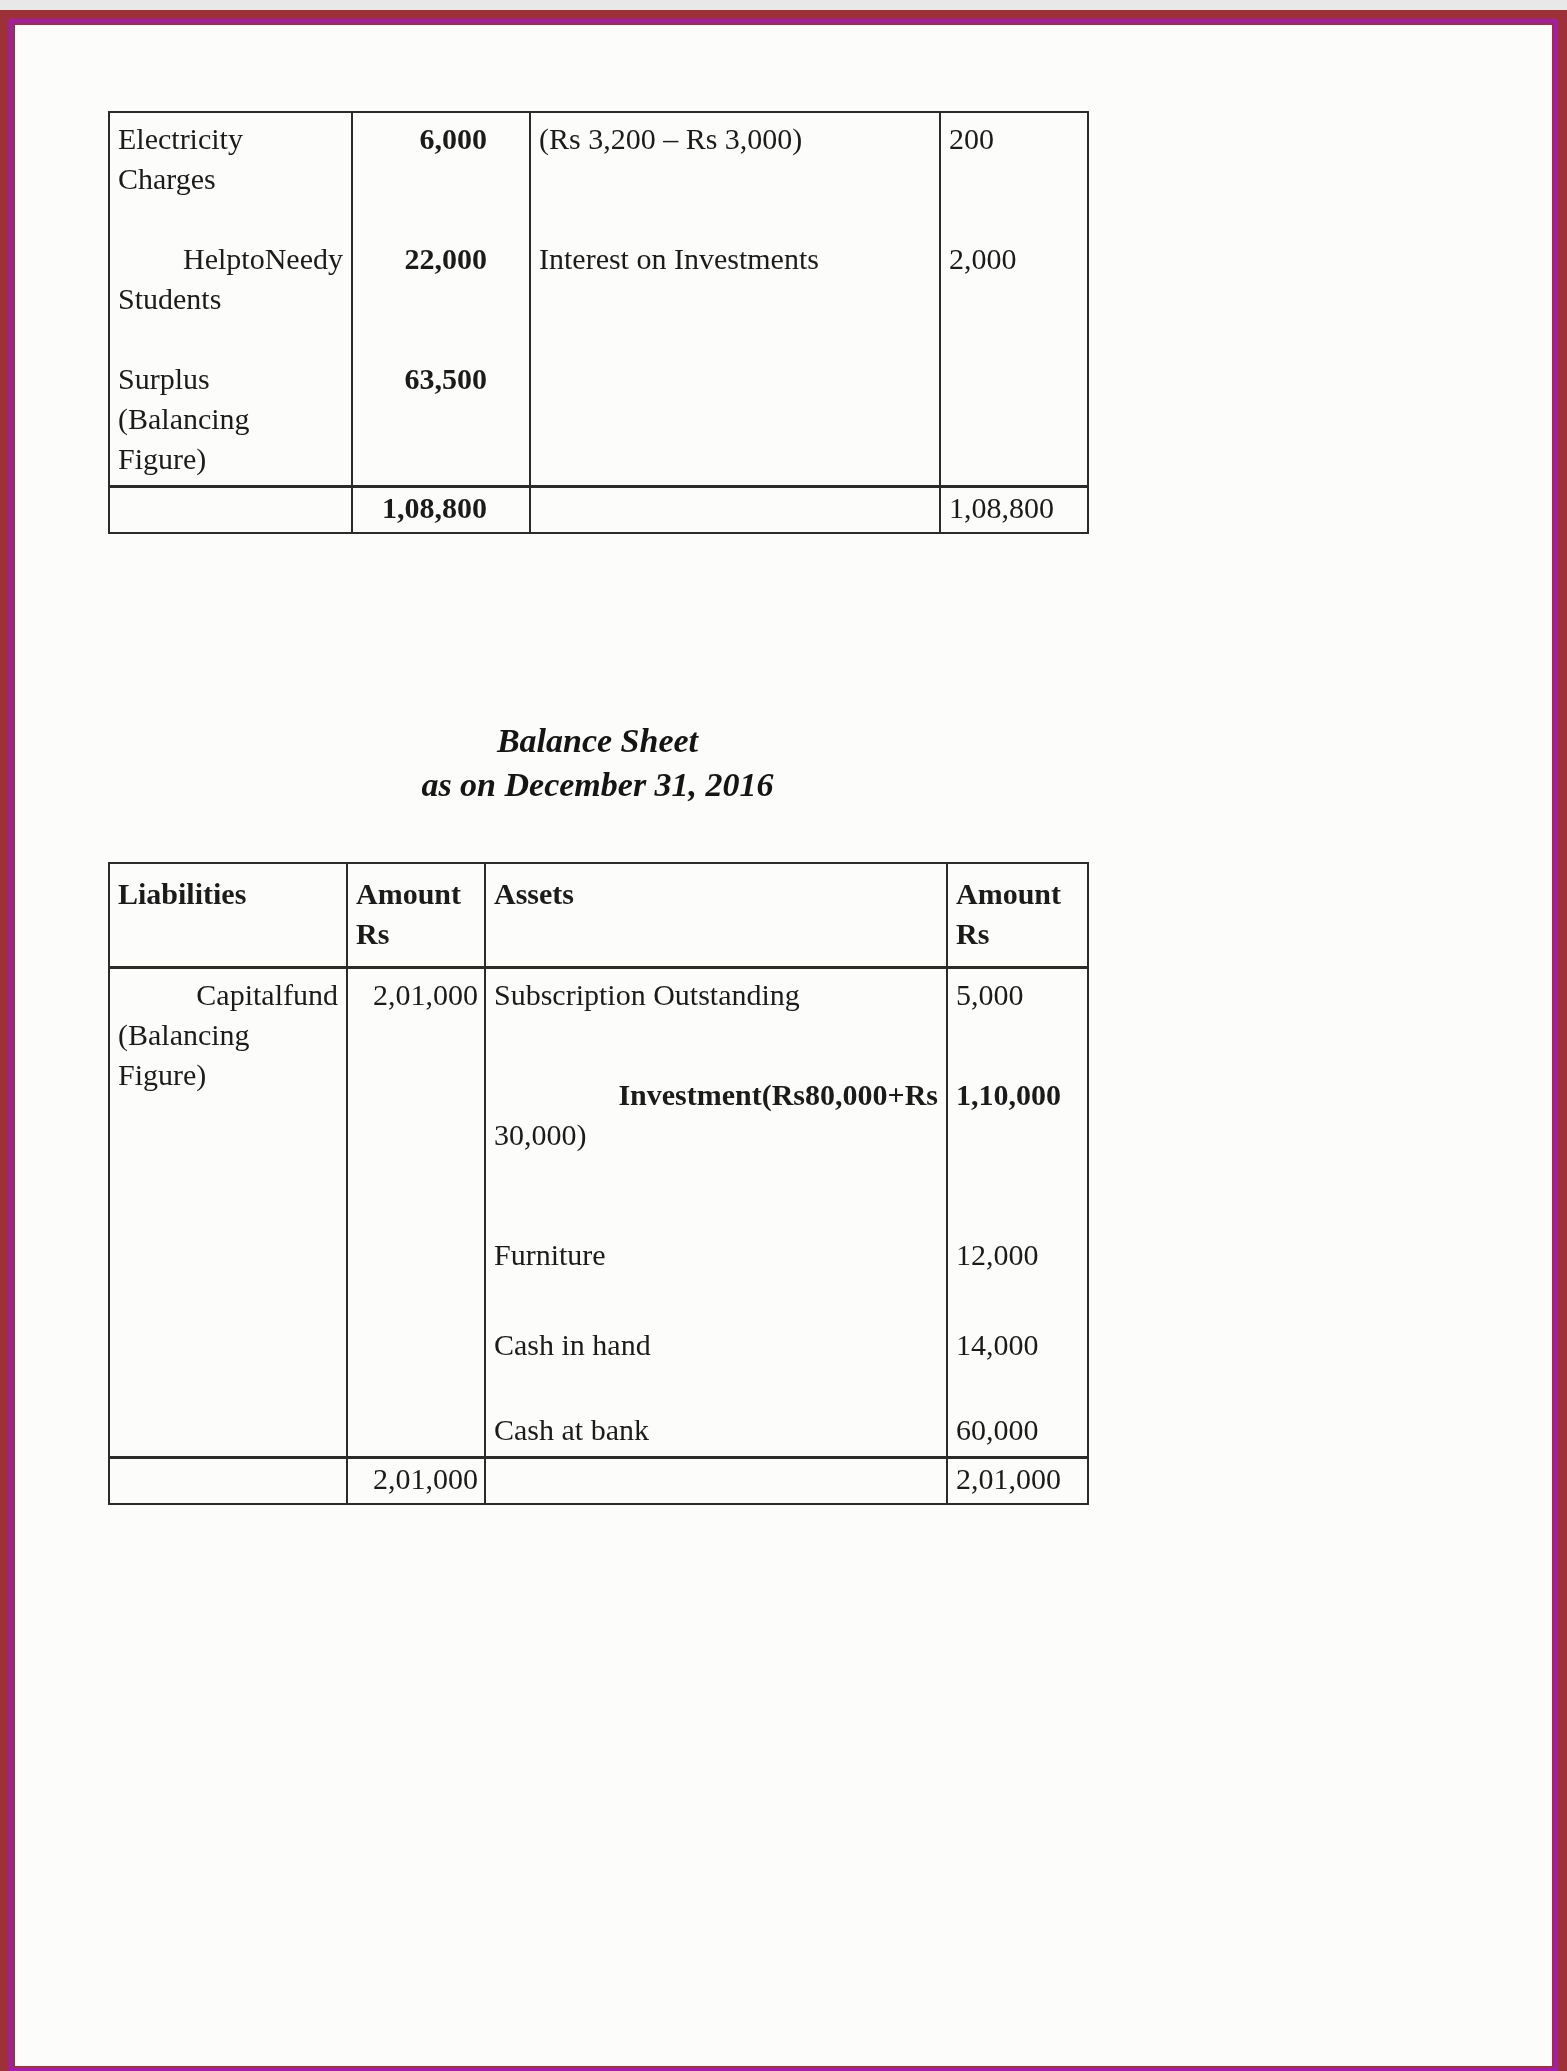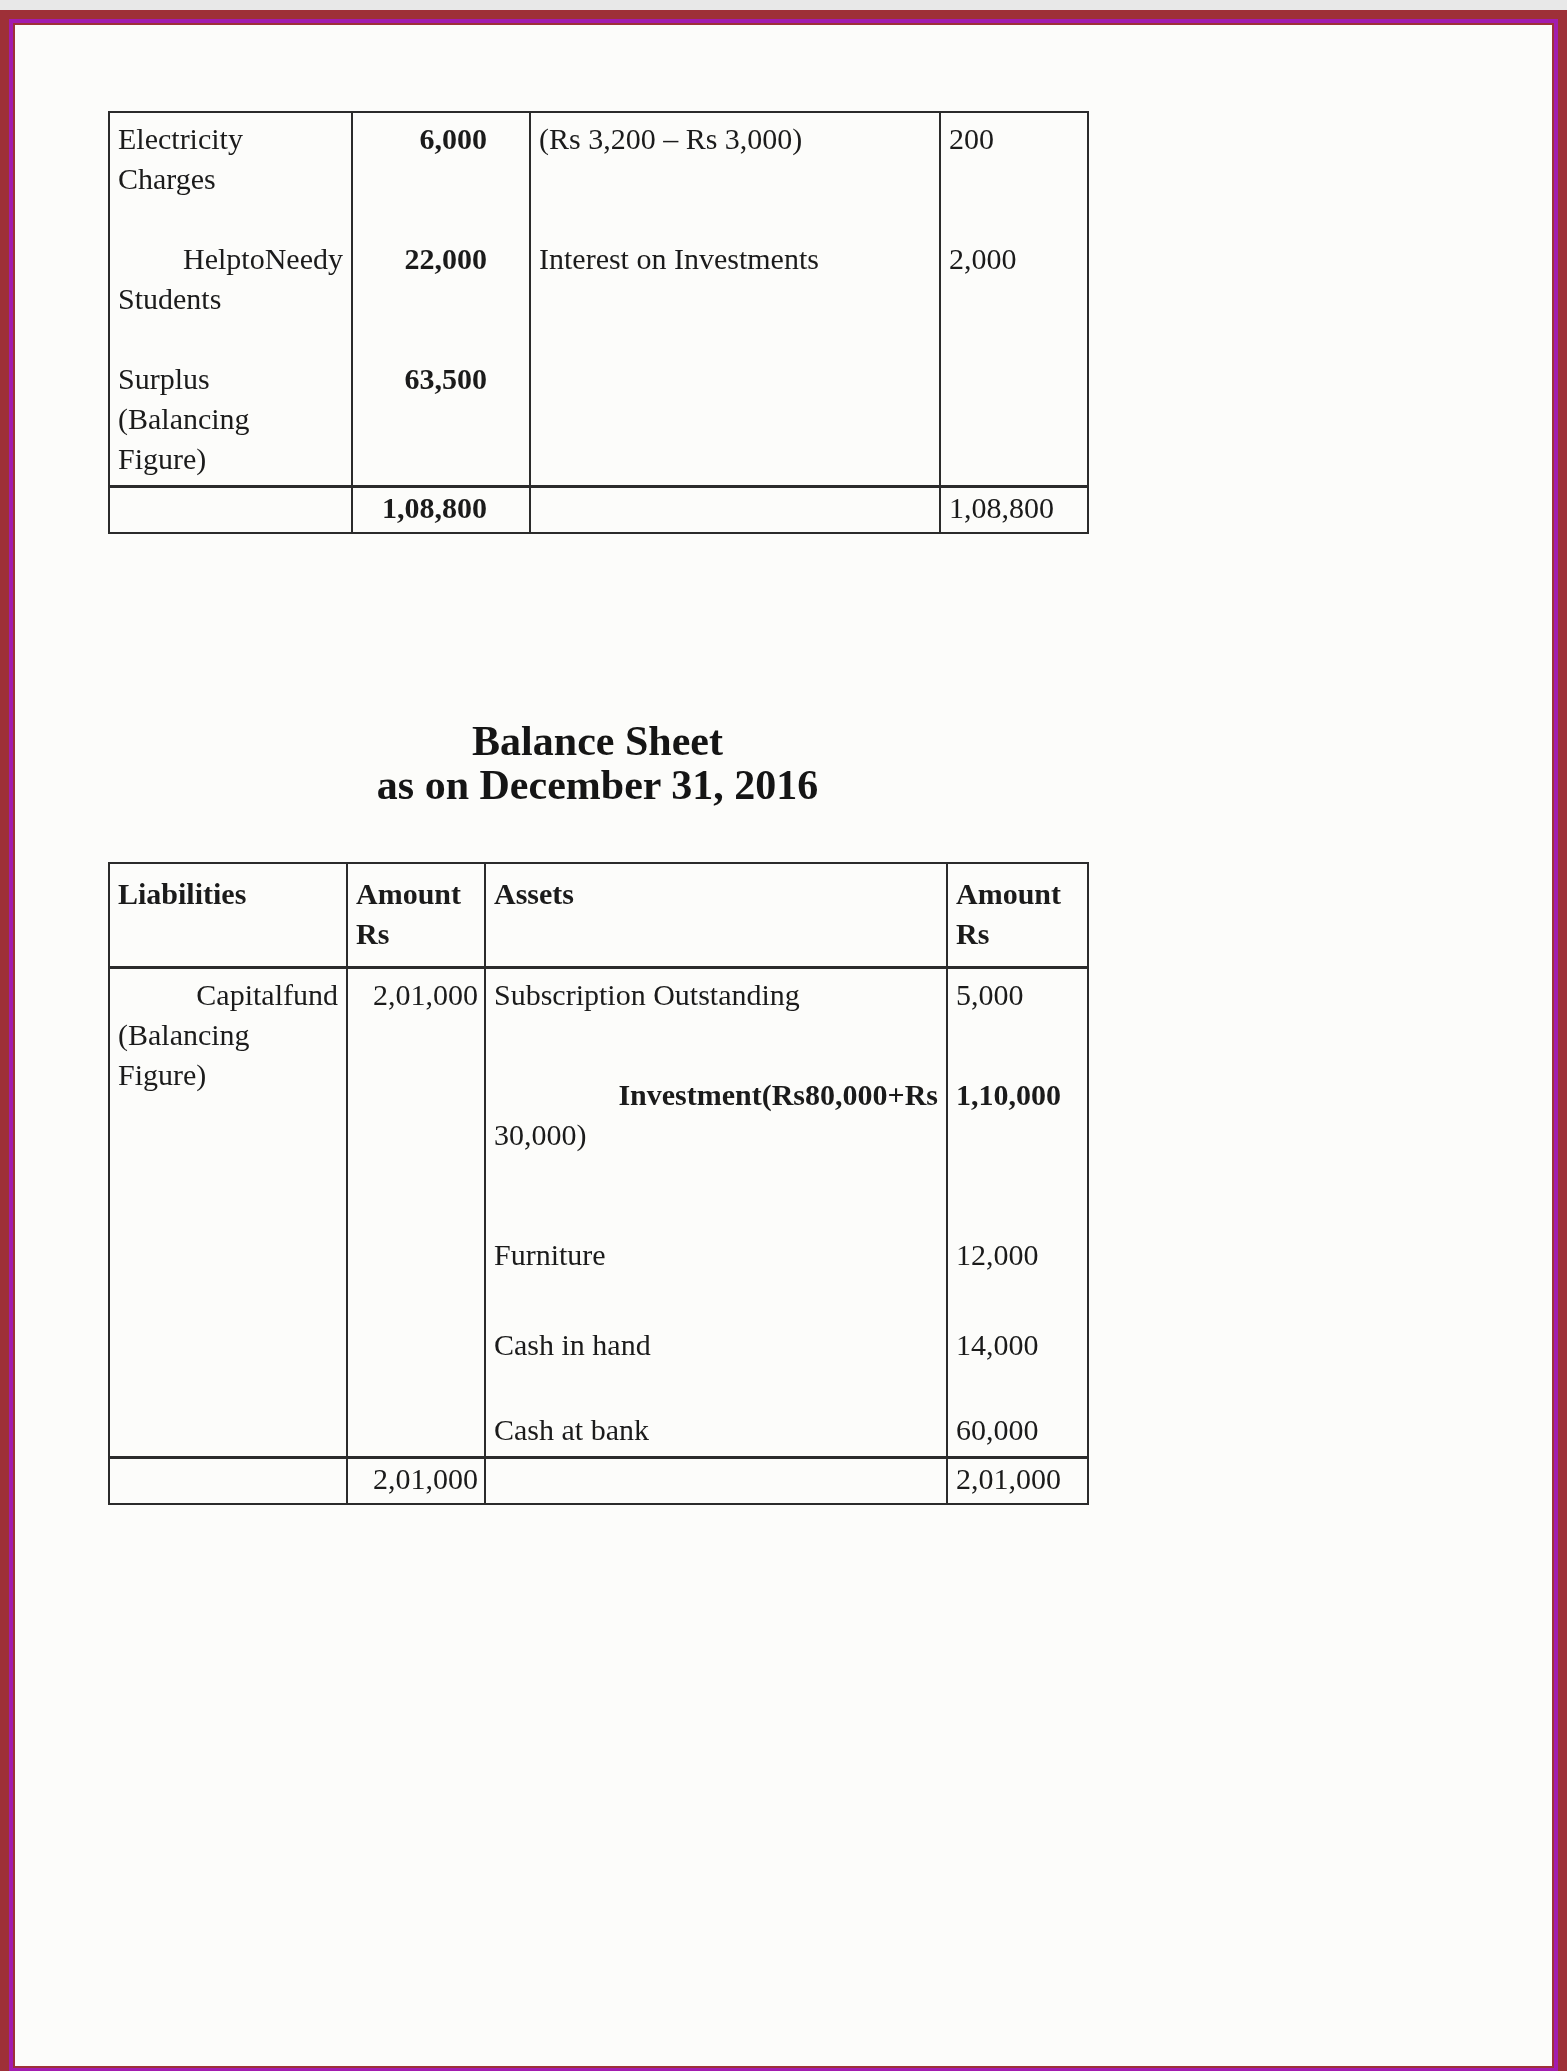--- a/index.html
+++ b/index.html
@@ -53,21 +53,21 @@
   .mt60  { margin-top: 60px; font-weight: bold; }
   .mt120 { margin-top: 120px; }
   .mt50  { margin-top: 50px; }
   .mt45  { margin-top: 45px; }
   .gap40 { margin-top: 40px; }
 
   .totals td { border-top: 3px solid #2b2b2b; padding-top: 0; padding-bottom: 4px; height: 46px; }
 
   .bs-head td { font-weight: bold; padding-top: 10px; padding-bottom: 12px; border-bottom: 3px solid #2b2b2b; }
 
-  .headings { text-align: center; margin: 185px 0 55px 0; font-weight: bold; font-size: 42px; line-height: 44px; color: #151515; }
+  .headings { text-align: center; margin: 185px 0 55px 0; font-weight: bold; font-size: 34px; line-height: 44px; color: #151515; font-style: italic; }
 </style>
 </head>
 <body>
 
 <div class="page">
   <div class="frame-outer">
     <div class="frame-inner">
       <div class="content">
 
         <table class="t1">

